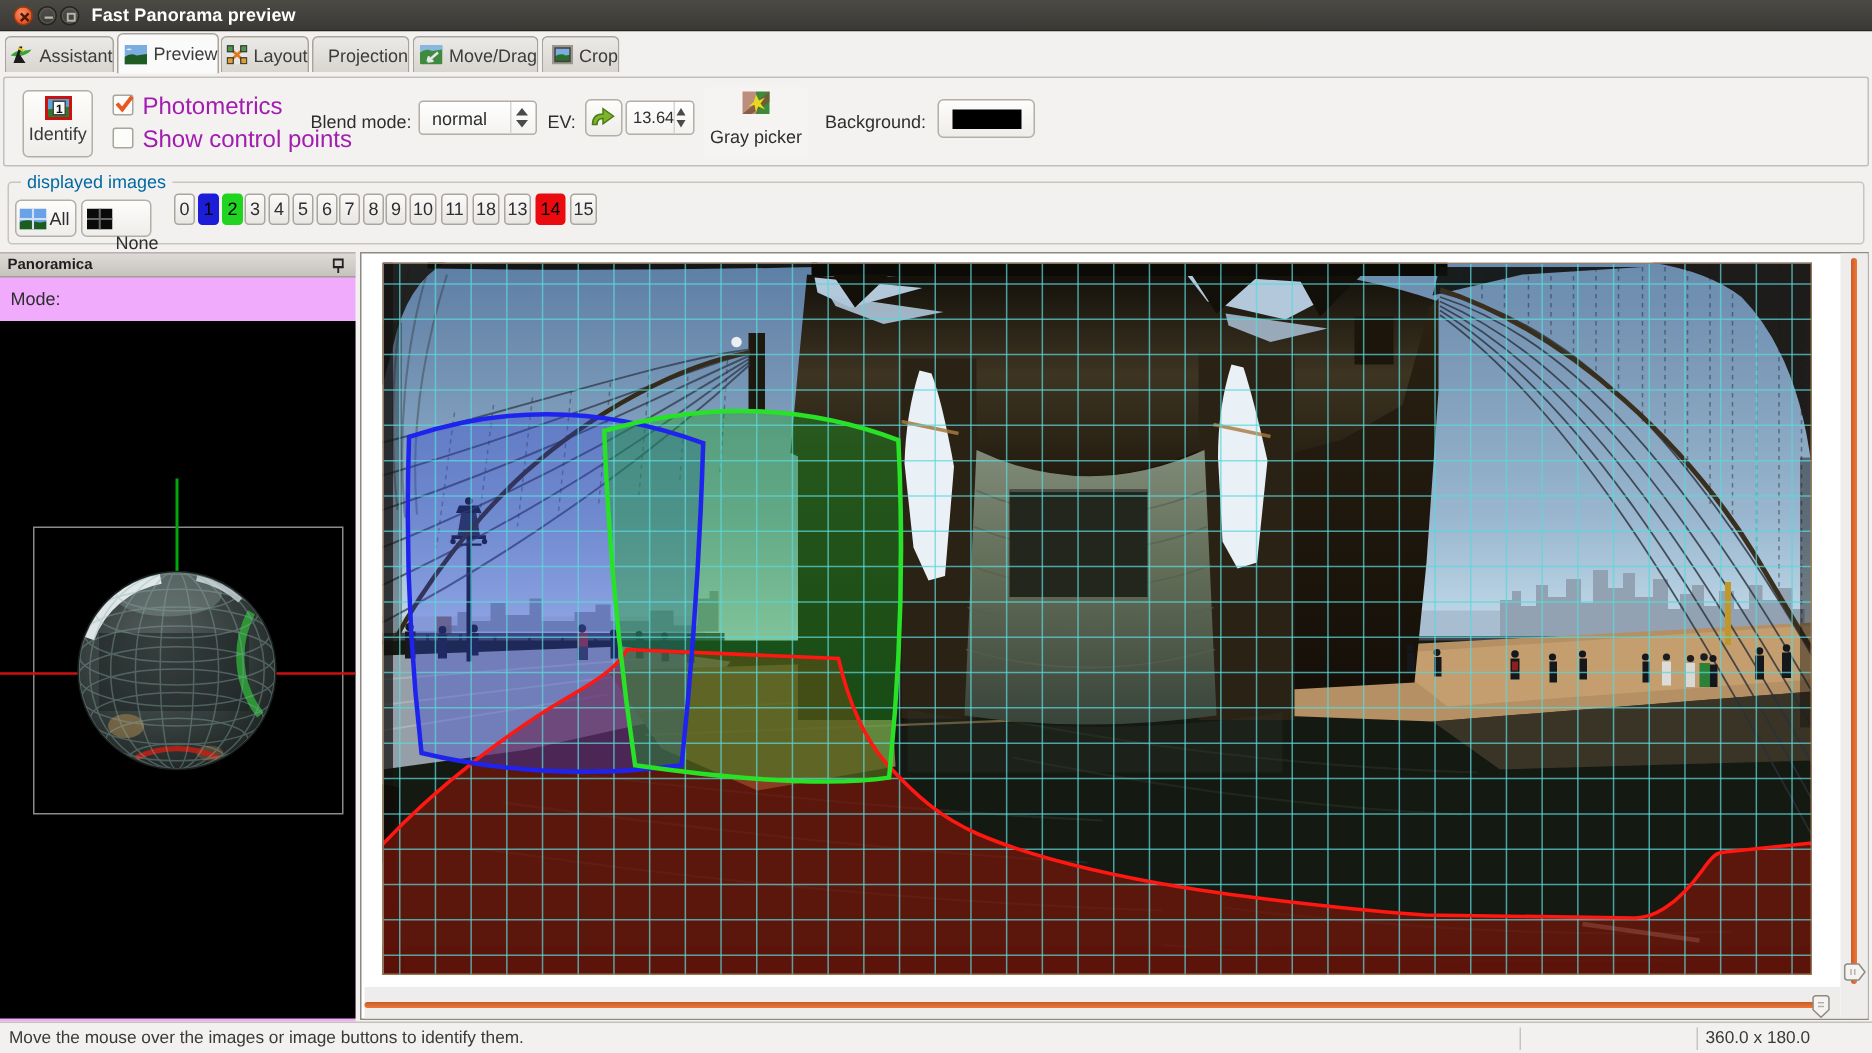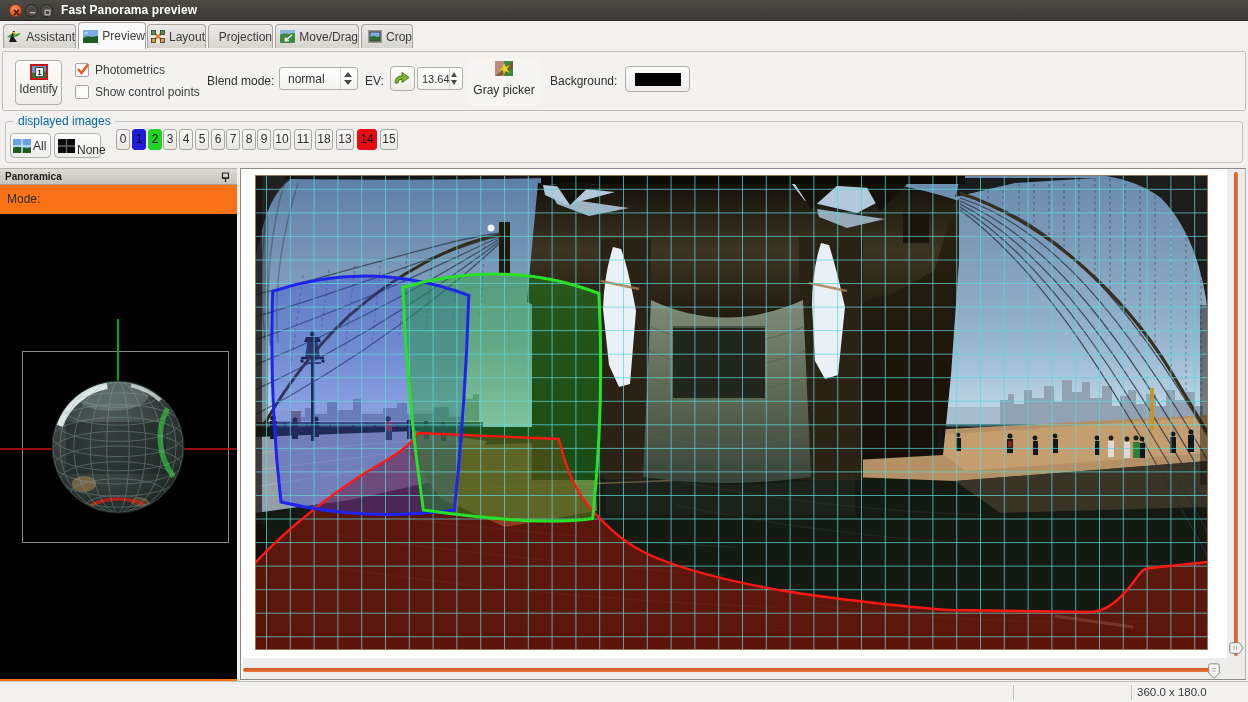--- a/index.html
+++ b/index.html
@@ -17,33 +17,33 @@
  border-radius:4px 4px 0 0;background:linear-gradient(#eceae7,#d8d5d0);
  font-size:12px;color:#3c3c3c;display:flex;align-items:center;justify-content:flex-end;white-space:nowrap;}
 .tab.active{background:#fbfafa;height:27px;top:1px;z-index:5;}
 .tab svg{margin-right:4px;}
 #tabline{position:absolute;left:0;top:48px;width:1248px;height:1px;background:#c0bcb5;}
 #toolbar{position:absolute;left:2px;top:51px;width:1244px;height:60px;background:#f3f2f0;
  border:1px solid #c4c0b9;border-radius:2px;}
 .btn{position:absolute;background:linear-gradient(#fdfdfc,#efedea);border:1px solid #b3aea6;border-radius:4px;}
 #identify{left:12px;top:8px;width:47px;height:45px;text-align:center;font-size:12px;color:#3a3a3a;}
 .cb{position:absolute;width:14px;height:14px;background:#fcfcfb;border:1px solid #a9a49c;border-radius:2px;}
-.cblab{position:absolute;font-size:12px;color:#404040;}
+.cblab{position:absolute;font-size:16px;color:#a21caf;}
 .lab{position:absolute;font-size:12px;color:#2e2e2e;}
 .combo{position:absolute;background:linear-gradient(#ffffff,#f4f3f1);border:1px solid #b3aea6;border-radius:3px;font-size:12px;color:#2e2e2e;}
 .spincol{position:absolute;right:0;top:0;bottom:0;width:17px;border-left:1px solid #d8d5d0;}
 .spnArr{position:absolute;left:3px;width:0;height:0;border-left:4px solid transparent;border-right:4px solid transparent;}
 .upA{top:4px;border-bottom:5px solid #4a4a4a;}
 .dnA{bottom:4px;border-top:5px solid #4a4a4a;}
 #fieldset{position:absolute;left:5px;top:121px;width:1238px;height:42px;
  border:1px solid #c9c5be;border-radius:3px;}
 #fslegend{position:absolute;left:14px;top:114px;background:#f2f1f0;padding:0 4px;font-size:12px;color:#0369a1;}
 .numbtn{position:absolute;top:129px;height:21px;border:1px solid #aaa59d;border-radius:3px;
  background:linear-gradient(#fbfaf9,#e8e6e3);font-size:12px;color:#2e2e2e;text-align:center;line-height:19px;}
-#leftdock{position:absolute;left:0;top:168px;width:237px;height:513px;background:#f97316;}
+#leftdock{position:absolute;left:0;top:168px;width:237px;height:513px;background:#f0abfc;}
 #dockhead{position:absolute;left:0;top:0;width:237px;height:17px;
  background:linear-gradient(#dedbd6,#c6c2bc);border-top:1px solid #b7b3ac;border-bottom:1px solid #a19d96;
  font-size:10px;font-weight:bold;color:#1e1e1e;padding:2px 0 0 5px;}
 #moderow{position:absolute;left:0;top:17px;width:237px;height:29px;}
 #blackcv{position:absolute;left:0;top:46px;width:237px;height:465px;background:#000;}
 #prevpanel{position:absolute;left:240px;top:168px;width:1006px;height:512px;background:#fff;
  border:1px solid #8e8a84;border-right:1px solid #b5b1aa;}
 #statusbar{position:absolute;left:0;top:681px;width:1248px;height:21px;background:#f2f1f0;border-top:1px solid #c5c1ba;}
 #statusbar .st{position:absolute;left:6px;top:4px;font-size:11.5px;color:#3a3a3a;}
 .stsep{position:absolute;top:3px;width:1px;height:15px;background:#c8c4bd;}
@@ -161,21 +161,21 @@
       <path d="M0 9 Q5 7 9 8.5 Q14 10 18 8.5 L18 14 L0 14 Z" fill="#1e5c1e"></path>
       <path d="M9 0 V14 M0 7 H18" stroke="#cfe2f4" stroke-width="1.4"></path>
     </svg>
   <span style="position:absolute;left:22px;top:5px;">All</span>
 </div>
 <div class="btn" style="left:54px;top:133px;width:47px;height:25px;font-size:12px;color:#2e2e2e;">
   <svg width="17" height="14" viewBox="0 0 17 14" style="position:absolute;left:3px;top:5px;">
       <rect width="17" height="14" fill="#0a0a0a"></rect>
       <path d="M8.5 0 V14 M0 7 H17" stroke="#666" stroke-width="1.4"></path>
     </svg>
-  <span style="position:absolute;left:22px;top:9px;">None</span>
+  <span style="position:absolute;left:22px;top:21px;">None</span>
 </div>
 <div id="numrow">
 <div class="numbtn" style="left:116px;width:14px;">0</div>
 <div class="numbtn" style="left:132px;width:14px;background:#1d1dd8;color:#000;border-color:#1d1dd8;">1</div>
 <div class="numbtn" style="left:148px;width:14px;background:#21d421;color:#000;border-color:#21d421;">2</div>
 <div class="numbtn" style="left:163px;width:14px;">3</div>
 <div class="numbtn" style="left:179px;width:14px;">4</div>
 <div class="numbtn" style="left:195px;width:14px;">5</div>
 <div class="numbtn" style="left:211px;width:14px;">6</div>
 <div class="numbtn" style="left:226px;width:14px;">7</div>
@@ -423,16 +423,17 @@
 <div id="vslider"></div>
 <svg class="abs" style="left:1208px;top:663px;" width="12" height="16" viewBox="0 0 12 16">
     <path d="M2.5,0.8 h7 a1.8,1.8 0 0 1 1.8,1.8 v7.6 L6,15.2 L0.7,10.2 v-7.6 a1.8,1.8 0 0 1 1.8,-1.8 Z" fill="#f4f3f1" stroke="#8e8a82" stroke-width="1"></path>
     <path d="M4,5.5h4M4,8h4" stroke="#b5b1a9" stroke-width="1"></path>
   </svg>
 <svg class="abs" style="left:1229px;top:642px;" width="15" height="12" viewBox="0 0 15 12">
     <path d="M2.6,0.7 h7.6 L14.3,6 L10.2,11.3 h-7.6 a1.8,1.8 0 0 1 -1.8,-1.8 v-7 a1.8,1.8 0 0 1 1.8,-1.8 Z" fill="#f4f3f1" stroke="#8e8a82" stroke-width="1"></path>
     <path d="M5,4v4M7.5,4v4" stroke="#b5b1a9" stroke-width="1"></path>
   </svg>
 <div id="statusbar">
+  <div class="st">Move the mouse over the images or image buttons to identify them.</div>
   <div class="stsep" style="left:1013px;"></div>
   <div class="stsep" style="left:1131px;"></div>
   <div class="st" style="left:1137px;">360.0 x 180.0</div>
 </div>
 
 </body></html>

